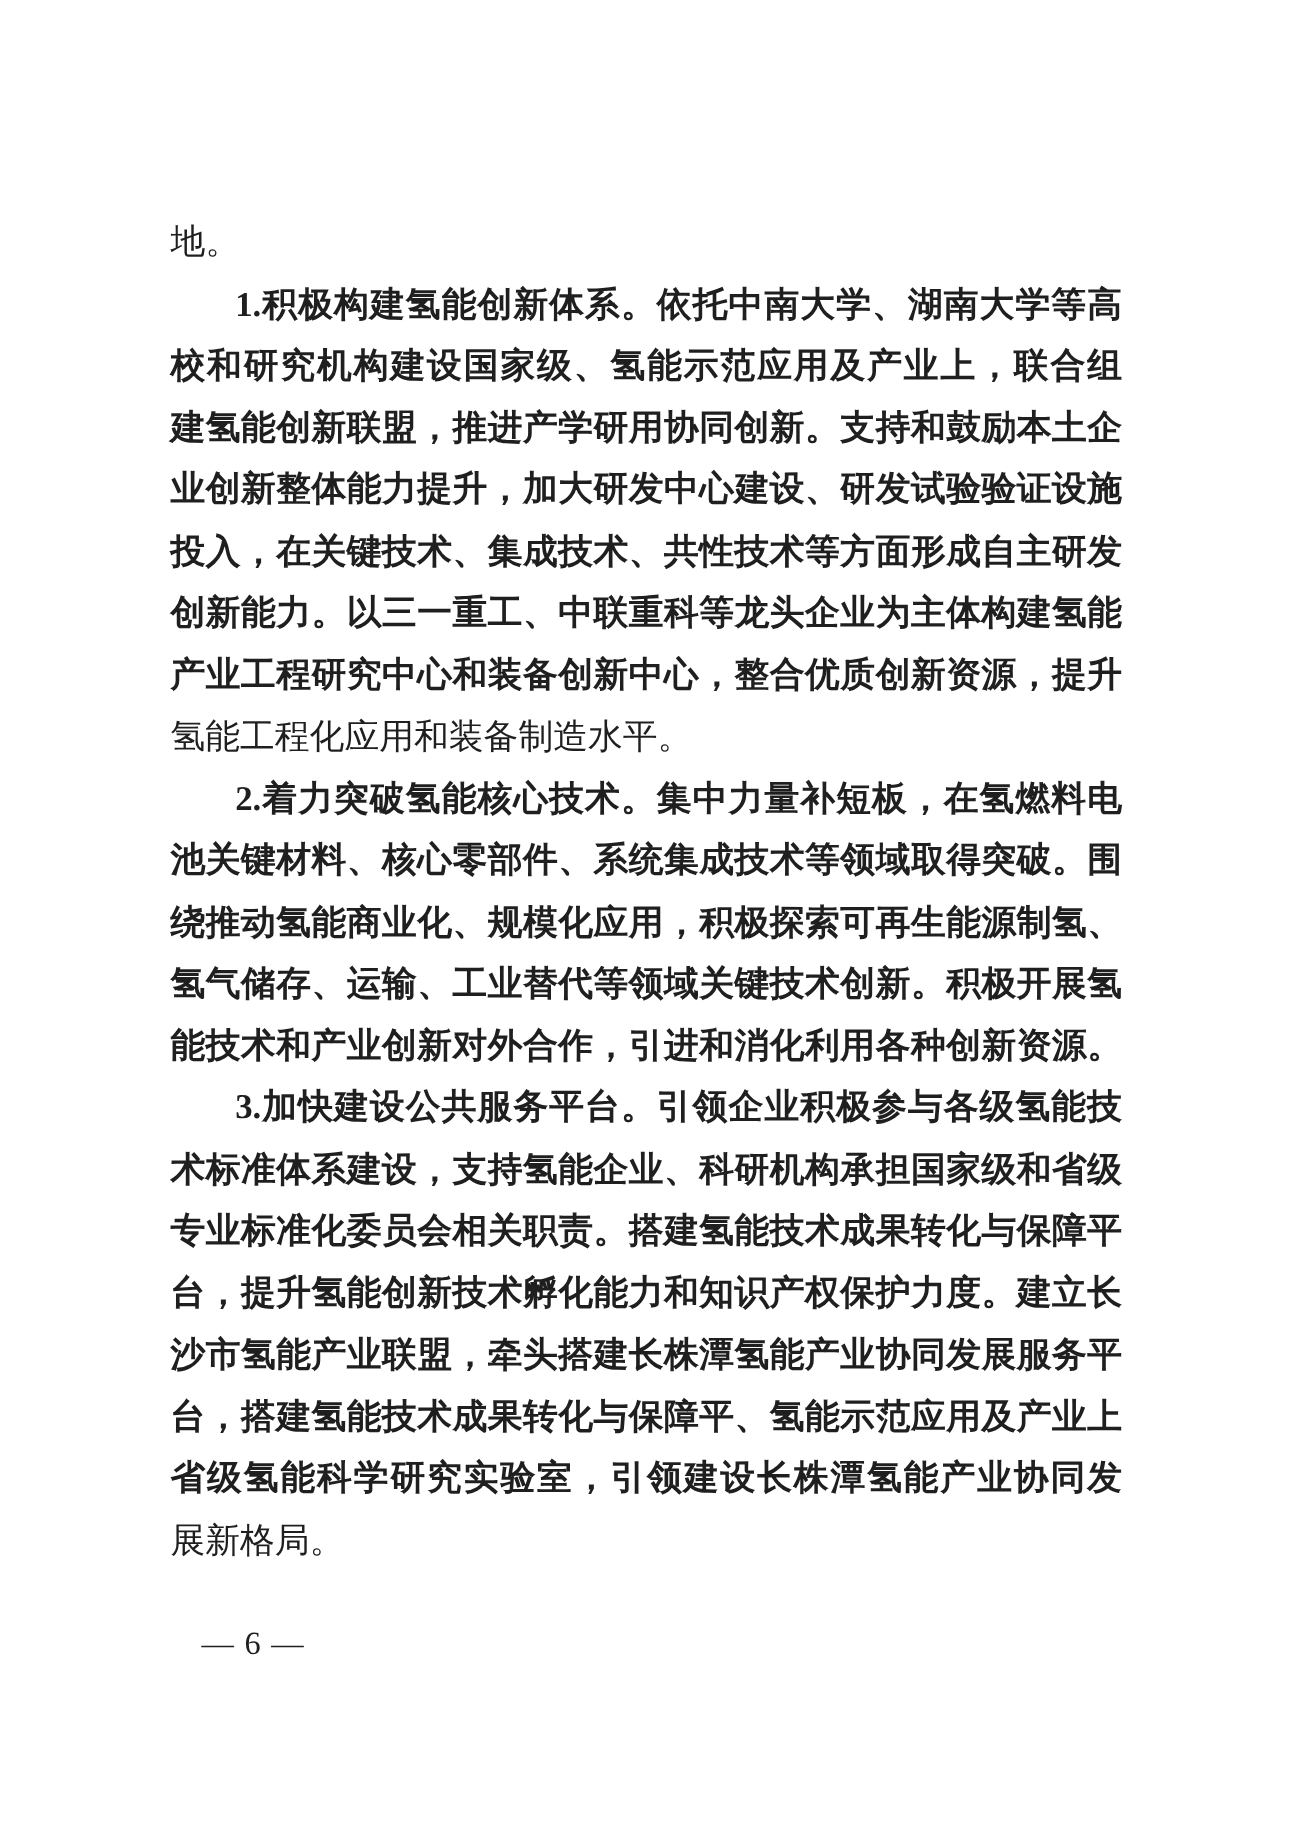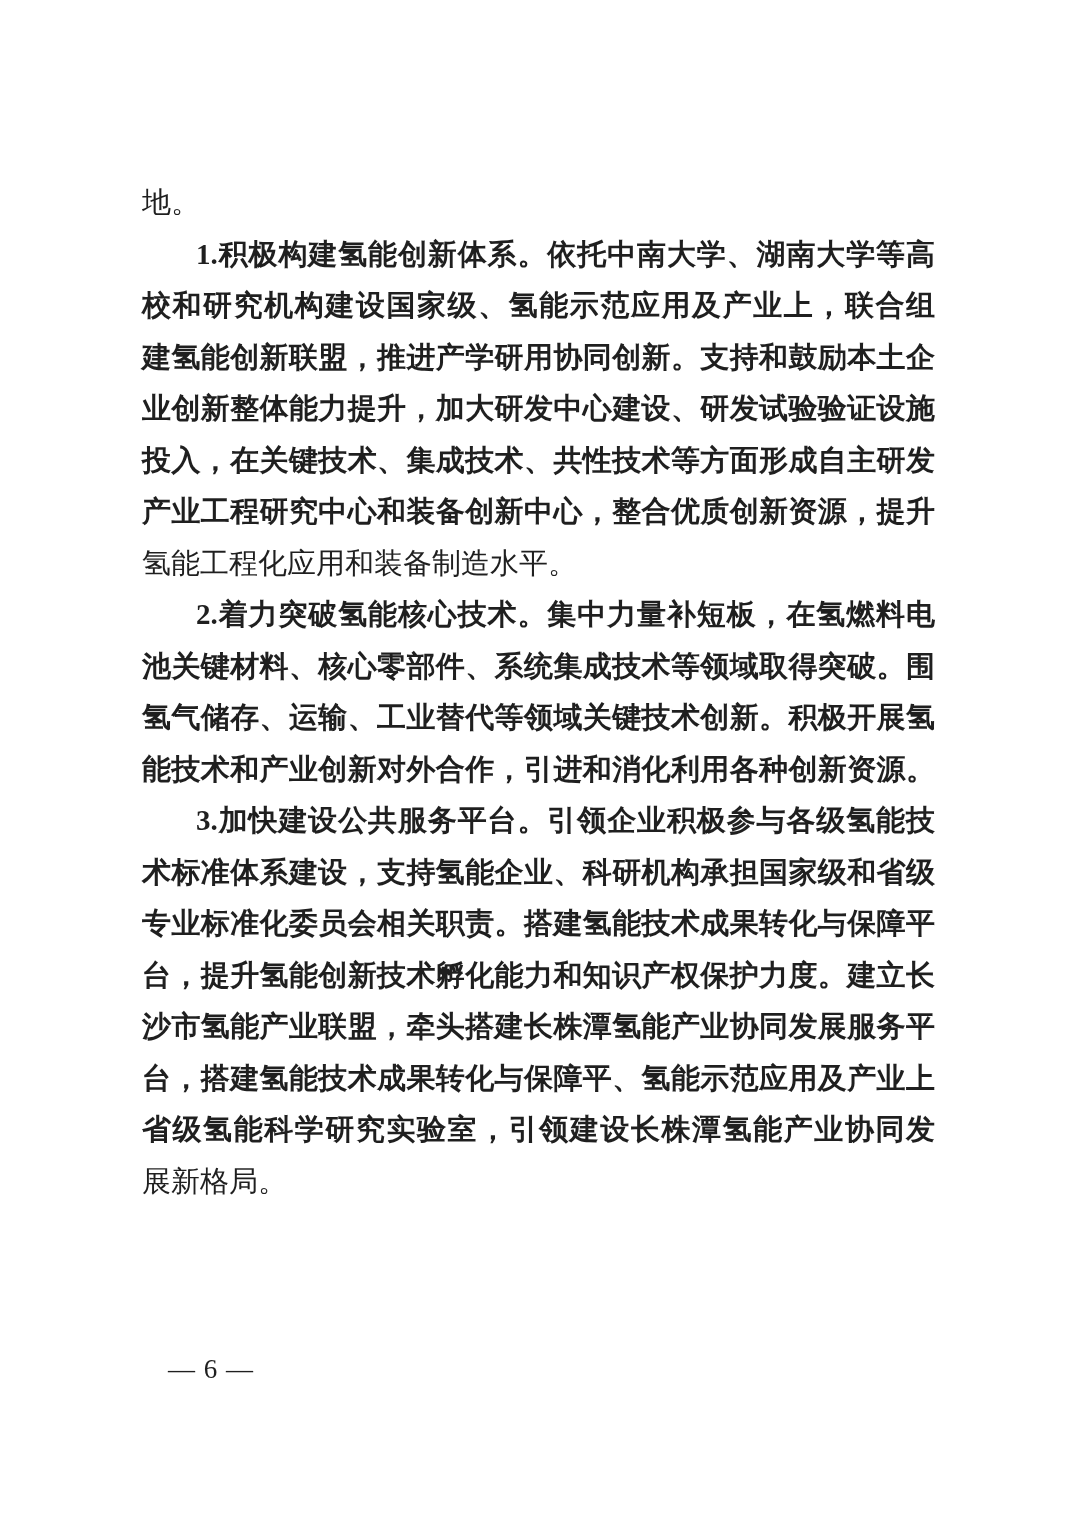--- a/index.html
+++ b/index.html
@@ -52,24 +52,26 @@
 
 <div class="page">
 
   <div class="text-block">
     <div class="line">地。</div>
     <div class="line indent fill">1.积极构建氢能创新体系。依托中南大学、湖南大学等高</div>
     <div class="line fill">校和研究机构建设国家级、氢能示范应用及产业上，联合组</div>
     <div class="line fill">建氢能创新联盟，推进产学研用协同创新。支持和鼓励本土企</div>
     <div class="line fill">业创新整体能力提升，加大研发中心建设、研发试验验证设施</div>
     <div class="line fill">投入，在关键技术、集成技术、共性技术等方面形成自主研发</div>
+    <div class="line fill">创新能力。以三一重工、中联重科等龙头企业为主体构建氢能</div>
     <div class="line fill">产业工程研究中心和装备创新中心，整合优质创新资源，提升</div>
     <div class="line">氢能工程化应用和装备制造水平。</div>
     <div class="line indent fill">2.着力突破氢能核心技术。集中力量补短板，在氢燃料电</div>
     <div class="line fill">池关键材料、核心零部件、系统集成技术等领域取得突破。围</div>
+    <div class="line fill">绕推动氢能商业化、规模化应用，积极探索可再生能源制氢、</div>
     <div class="line fill">氢气储存、运输、工业替代等领域关键技术创新。积极开展氢</div>
     <div class="line fill">能技术和产业创新对外合作，引进和消化利用各种创新资源。</div>
     <div class="line indent fill">3.加快建设公共服务平台。引领企业积极参与各级氢能技</div>
     <div class="line fill">术标准体系建设，支持氢能企业、科研机构承担国家级和省级</div>
     <div class="line fill">专业标准化委员会相关职责。搭建氢能技术成果转化与保障平</div>
     <div class="line fill">台，提升氢能创新技术孵化能力和知识产权保护力度。建立长</div>
     <div class="line fill">沙市氢能产业联盟，牵头搭建长株潭氢能产业协同发展服务平</div>
     <div class="line fill">台，搭建氢能技术成果转化与保障平、氢能示范应用及产业上</div>
     <div class="line fill">省级氢能科学研究实验室，引领建设长株潭氢能产业协同发</div>
     <div class="line">展新格局。</div>

